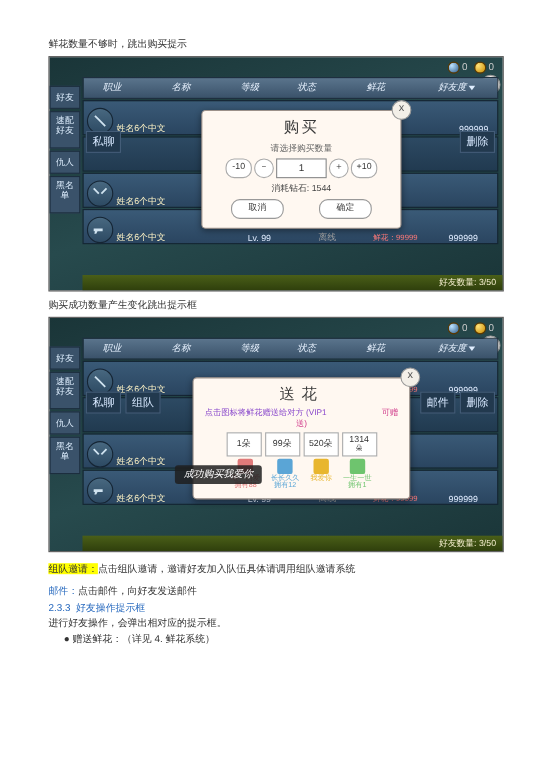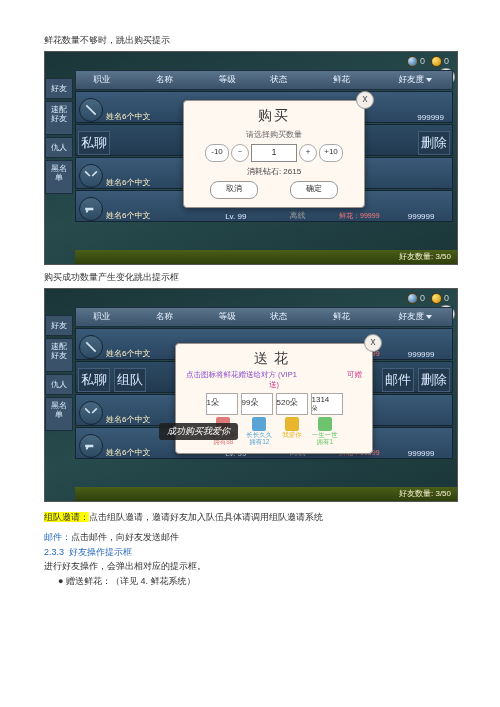--- a/index.html
+++ b/index.html
@@ -44,38 +44,39 @@
   .ltab {
     background: #3a526a; color: #dfefff; font-size: 8px;
     padding: 4px 2px; text-align: center; border: 1px solid #1c2e3e;
   }
   .ltab.sub { line-height: 1.1; height: 24px; }
   .main-area { position: absolute; left: 30px; right: 4px; top: 18px; bottom: 0; }
   .header-row {
     display: flex; align-items: center; height: 18px;
     background: linear-gradient(#5a748c, #3a526a);
     border: 1px solid #1e2f3f;
+    font-style: italic;
   }
   .th {
     flex: 1; text-align: center; font-size: 8.5px; color: #e8f2ff; position: relative;
   }
   .th.small { flex: 0.7; }
   .sort-ind::after { content: ''; display: inline-block; margin-left: 2px;
     border-left: 3px solid transparent; border-right: 3px solid transparent;
     border-top: 4px solid #e0eeff; }
   .frow {
     display: flex; align-items: flex-end; height: 30px;
     background: linear-gradient(#2d4a63, #213a50);
     border: 1px solid #152534; margin-top: 1px; position: relative;
   }
   .frow.alt { background: linear-gradient(#3a5a77, #2a4560); }
   .row-btn {
-    width: 30px; font-size: 13px; color: #d7e8ff;
+    width: 30px; font-size: 10px; color: #d7e8ff;
     background: #22394e; border: 1px solid #445d78; text-align: center;
-    padding: 2px 0; margin: 0 2px;
+    padding: 2px 0; margin: 16px 2px;
   }
   .avatar {
     width: 22px; height: 22px; border-radius: 50%;
     background: linear-gradient(#486880, #2d4a63);
     border: 1px solid #152534; margin: 0 3px;
     display: flex; align-items: center; justify-content: center;
   }
   .frow .cell { flex: 1; text-align: center; font-size: 8px; color: #e0ecff; }
   .frow .cell.name { flex: 1.6; color: #fff4c6; text-align: left; }
   .frow .cell.status { color: #9bd67a; }
@@ -107,21 +108,21 @@
     position: absolute; width: 16px; height: 16px; border-radius: 50%;
     background: #f3efe8; border: 1px solid #999; text-align: center; line-height: 14px;
     font-size: 10px; color: #555;
   }
   .gift-title { text-align: center; font-size: 14px; color: #3a3a3a; letter-spacing: 6px; margin-bottom: 2px;}
   .gift-hint { text-align: center; font-size: 7.5px; color: #8a49cc; margin-bottom: 3px; }
   .gift-hint .g2 { color: #d03a8a; margin-left: 48px; }
   .gift-opts { display: flex; justify-content: center; gap: 3px; }
   .gopt {
     width: 30px; height: 20px; border: 1px solid #aaa; background: #fff;
-    font-size: 8px; line-height: 18px;
+    text-align: center; font-size: 8px; line-height: 18px;
   }
   .gopt.multi { line-height: 9px; padding-top: 1px; height: 19px; }
   .gopt .s { font-size: 6px; display: block; }
   .gift-sub-icons { display: flex; justify-content: center; gap: 10px; margin-top: 2px; font-size: 6.5px; }
   .gi { text-align: center; line-height: 1.1; }
   .gi-icon { width: 14px; height: 14px; border-radius: 2px; margin: 0 auto; }
   .gi1 .gi-icon { background: #e07a7a; } .gi1 { color: #e07a7a; }
   .gi2 .gi-icon { background: #5aa5d6; } .gi2 { color: #5aa5d6; }
   .gi3 .gi-icon { background: #e8b62e; } .gi3 { color: #e8b62e; }
   .gi4 .gi-icon { background: #6ec46e; } .gi4 { color: #6ec46e; }
@@ -214,21 +215,21 @@
     <div class="close-x" style="right:-10px;top:-10px;">x</div>
     <div class="modal-title">购买</div>
     <div class="modal-sub">请选择购买数量</div>
     <div class="qty-row">
       <div class="qbtn">-10</div>
       <div class="qbtn round">－</div>
       <div class="qinput">1</div>
       <div class="qbtn round">＋</div>
       <div class="qbtn">+10</div>
     </div>
-    <div class="cost">消耗钻石: 2615</div>
+    <div class="cost">消耗钻石: 1544</div>
     <div class="btn-row">
       <div class="mbtn">取消</div>
       <div class="mbtn">确定</div>
     </div>
   </div>
 </div>
 
 <div class="caption">购买成功数量产生变化跳出提示框</div>
 
 <div class="game">

